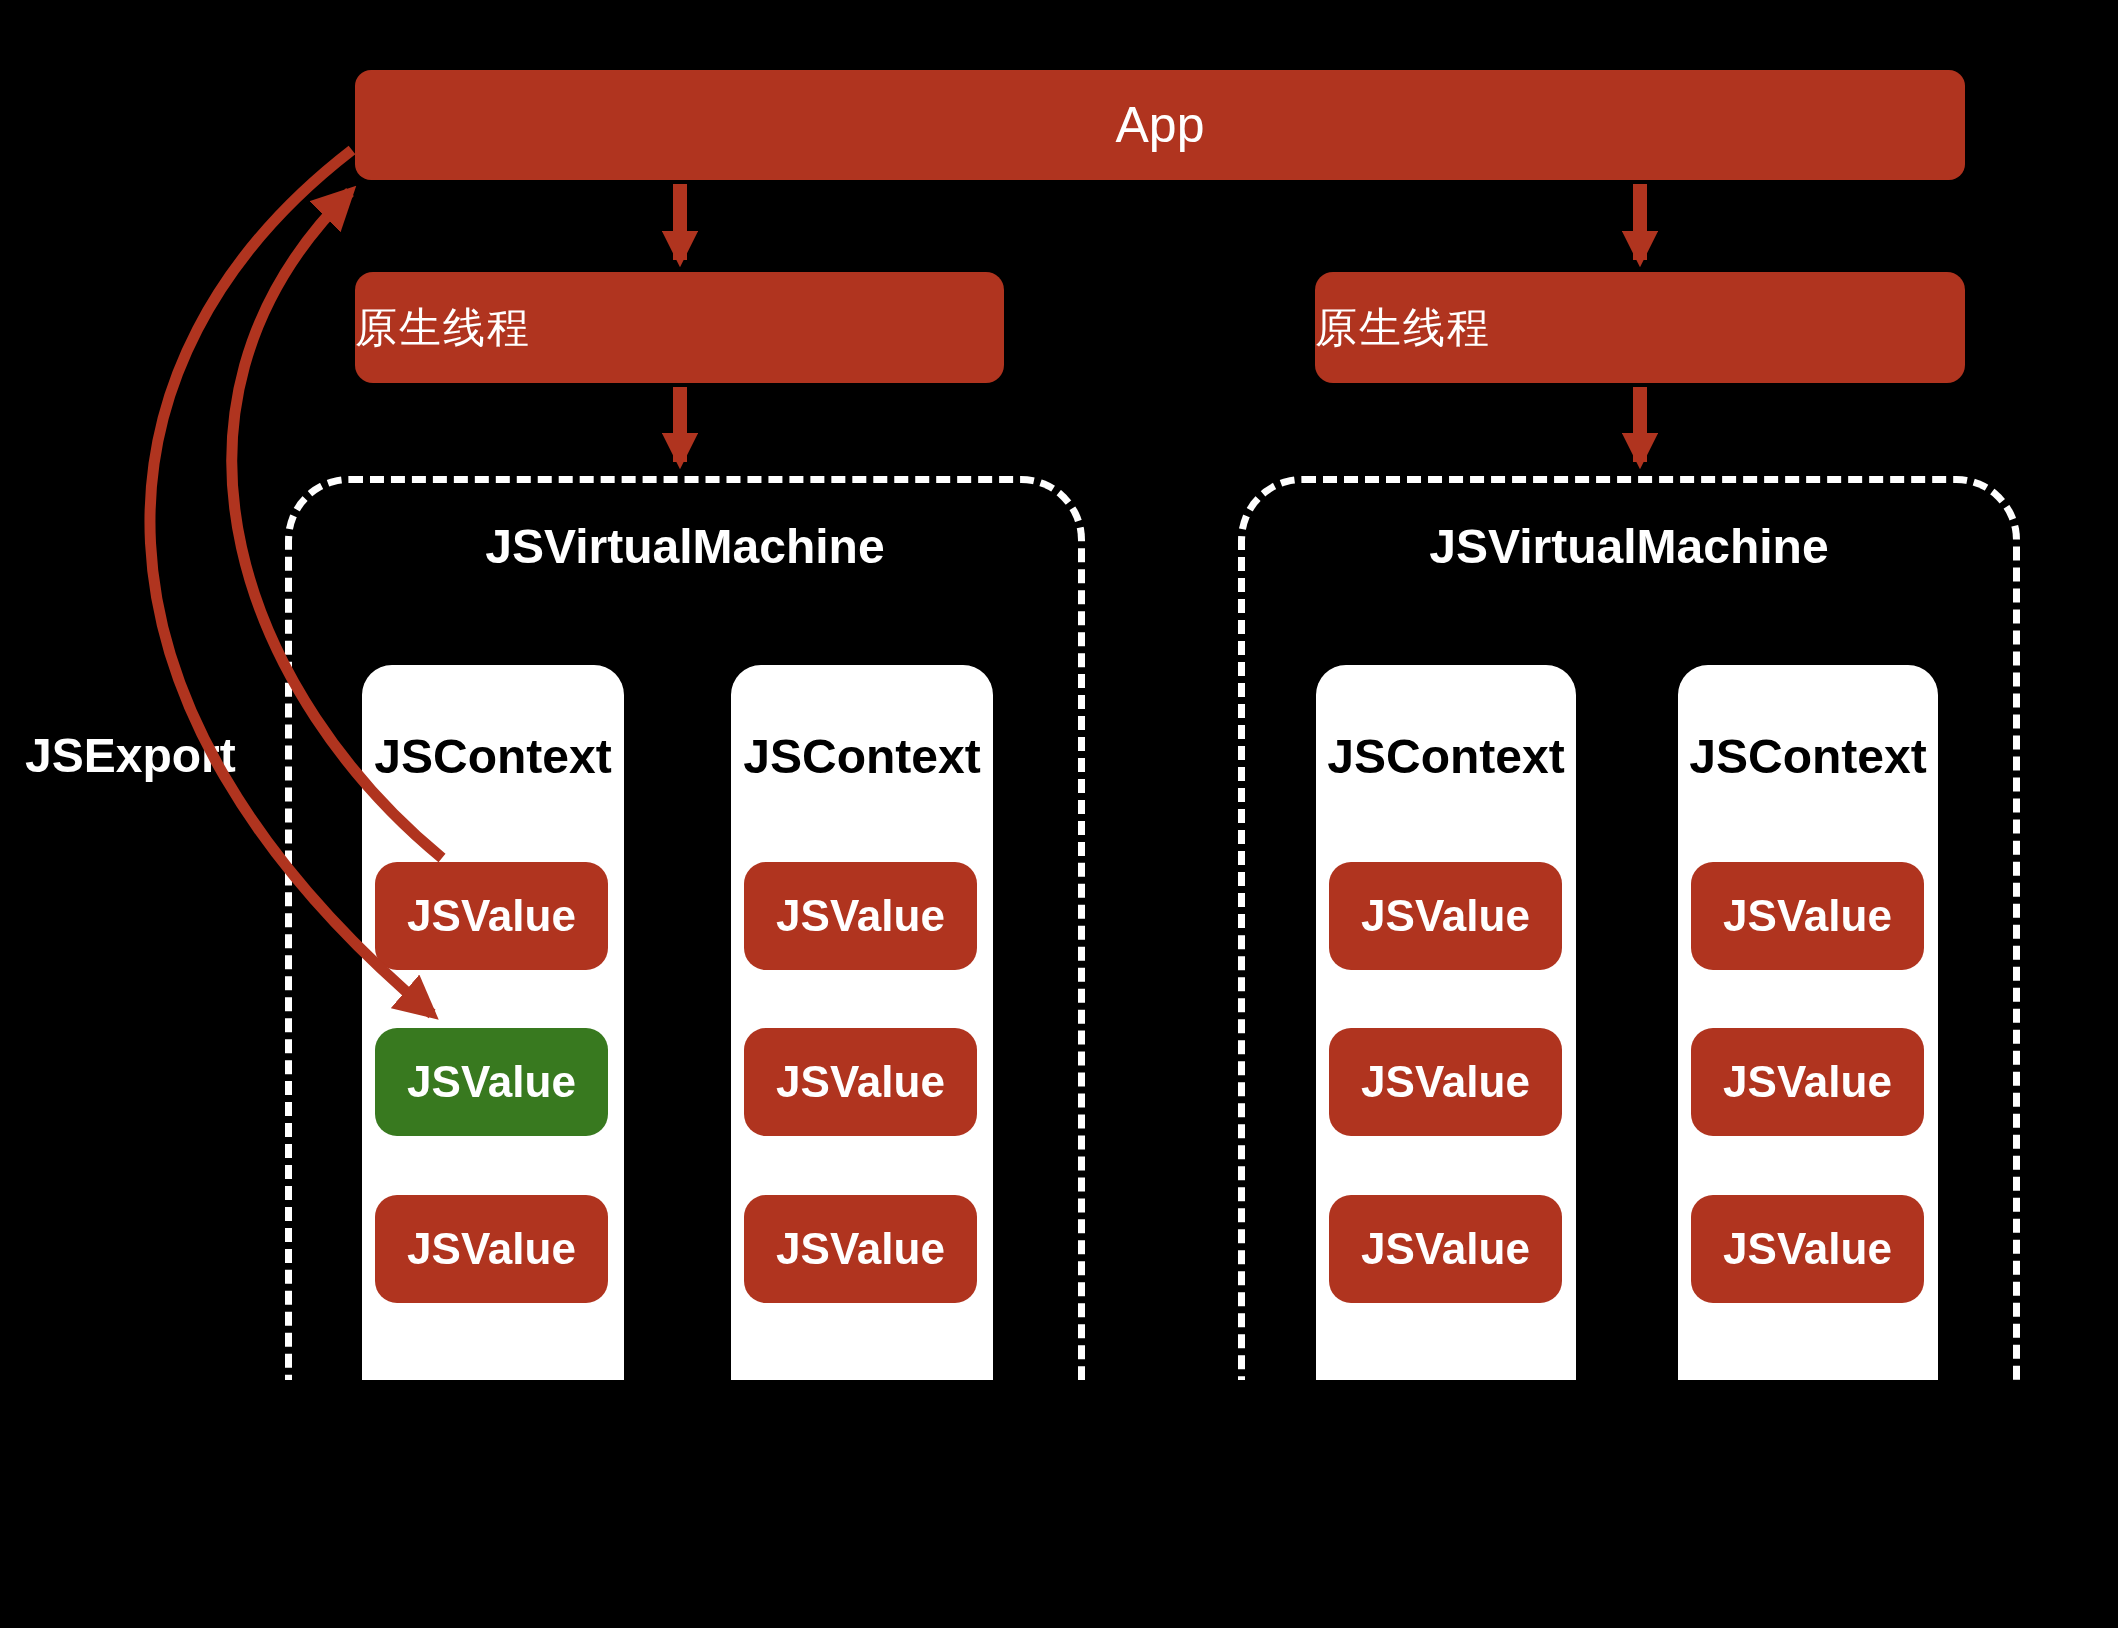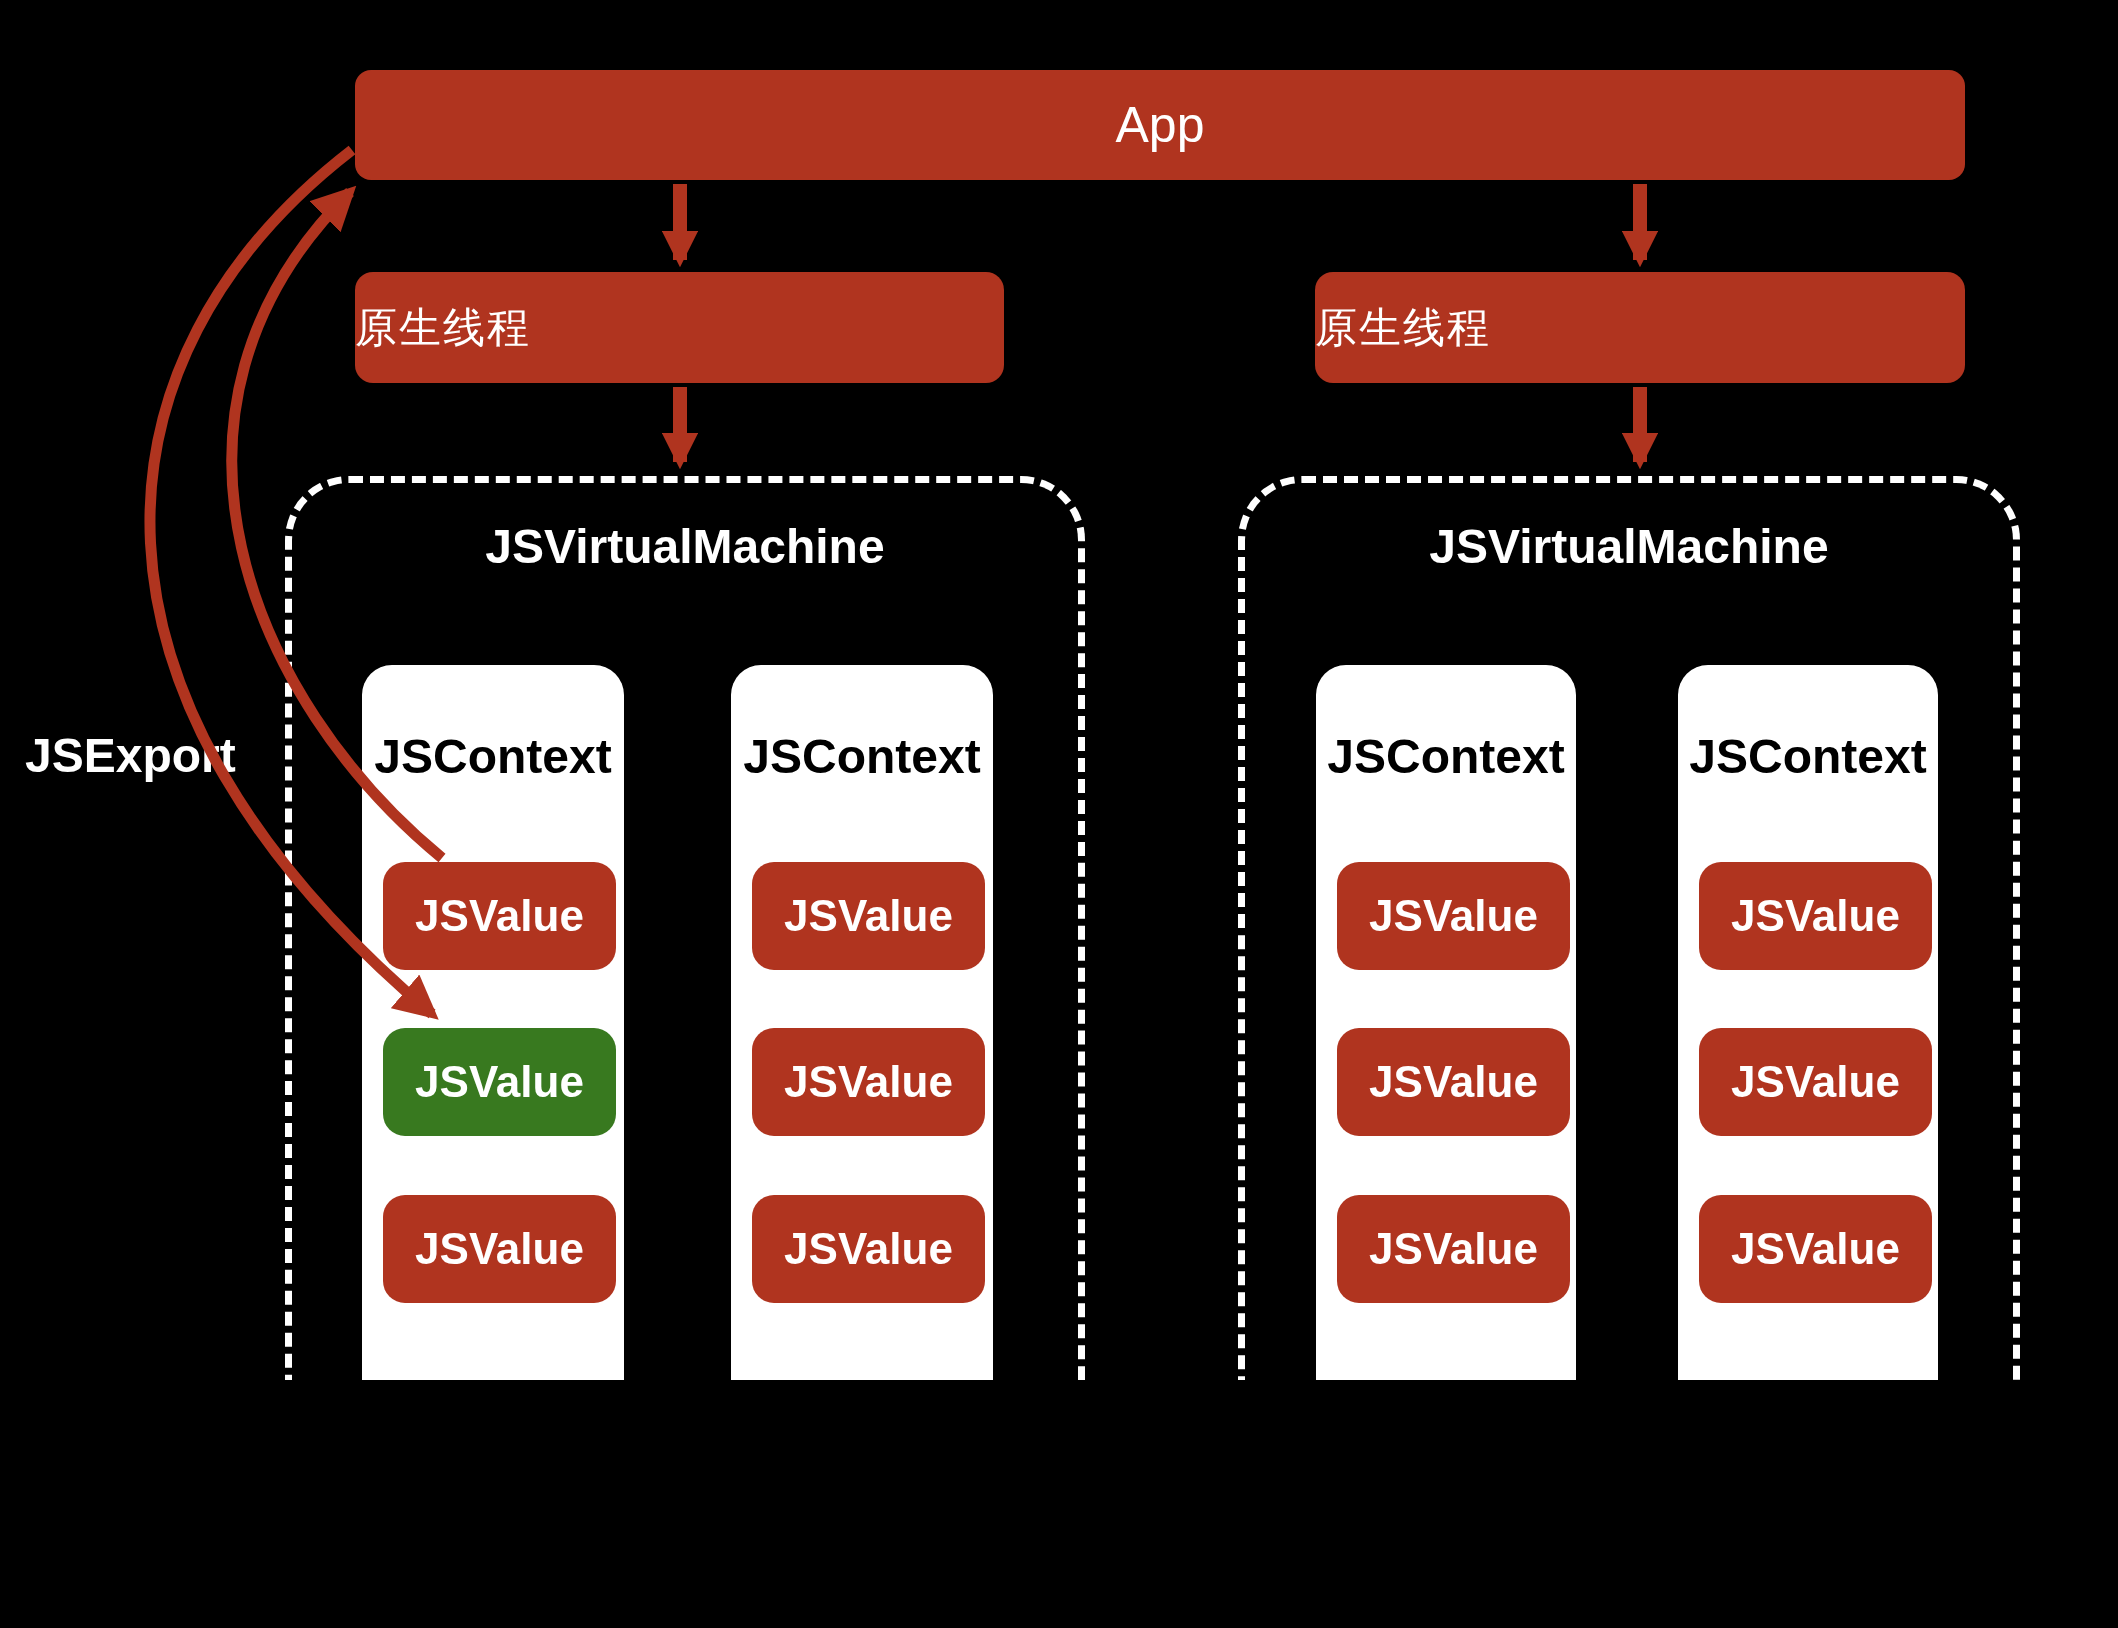--- a/index.html
+++ b/index.html
@@ -61,21 +61,21 @@
   .ctx-title{
     position:absolute;left:0;right:0;top:56px;
     text-align:center;
     color:var(--dark);font-size:48px;font-weight:700;margin-top:8px;
   }
   
   .val{
     position:absolute;left:13px;width:233px;height:108px;
     background:var(--red);border-radius:22px;
     display:flex;align-items:center;justify-content:center;
-    color:var(--light);font-size:44px;font-weight:700;margin-left:8px;
+    color:var(--light);font-size:44px;font-weight:700;
   }
   .val.green{background:var(--green);}
   .val.row-0{top:197px;}
   .val.row-1{top:363px;}
   .val.row-2{top:530px;}
   
   .jsexport{
     left:25px;top:728px;
     color:var(--light);font-size:48px;font-weight:700;
   }

